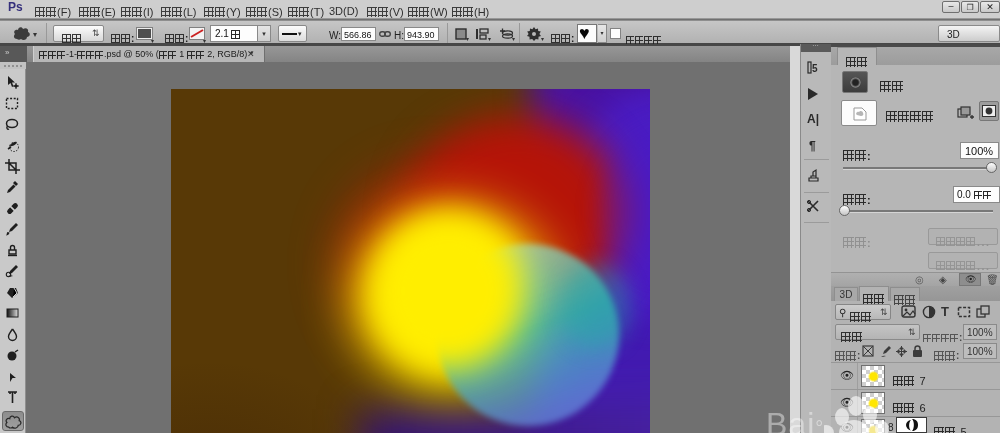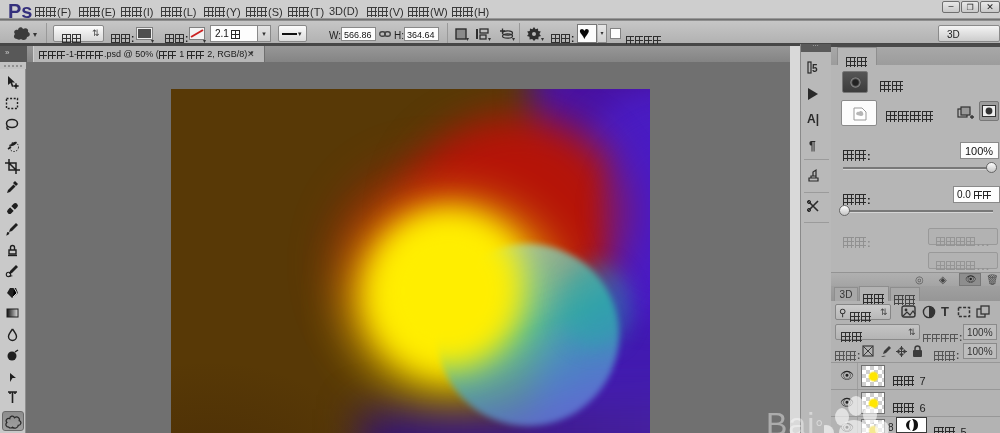--- a/index.html
+++ b/index.html
@@ -4,21 +4,21 @@
 html,body{width:1000px;height:433px;overflow:hidden;font-family:"Liberation Sans",sans-serif;background:#707070;position:relative}
 .ab{position:absolute}
 i.k{display:inline-block;vertical-align:middle;opacity:.8;background-image:
  repeating-linear-gradient(to bottom,currentColor 0 1px,transparent 1px 4px),
  repeating-linear-gradient(to right,currentColor 0 1px,transparent 1px 4px);
  opacity:.9}
 </style></head>
 <body>
 
 <div class="ab" style="left:0;top:0;width:1000px;height:19px;background:#cecece;border-bottom:1px solid #989898">
- <span class="ab" style="left:8px;top:0px;font-weight:bold;font-size:20px;color:#35307c;letter-spacing:0px">Ps</span>
+ <span class="ab" style="left:8px;top:0px;font-weight:bold;font-size:12px;color:#35307c;letter-spacing:0px">Ps</span>
  <span class="ab" style="left:35px;top:5px;font-size:11px;color:#2e2e2e"><i class="k" style="width:10px;height:10px;margin-right:1px"></i><i class="k" style="width:10px;height:10px;margin-right:1px"></i><span style="vertical-align:middle">(F)</span></span>
     <span class="ab" style="left:79px;top:5px;font-size:11px;color:#2e2e2e"><i class="k" style="width:10px;height:10px;margin-right:1px"></i><i class="k" style="width:10px;height:10px;margin-right:1px"></i><span style="vertical-align:middle">(E)</span></span>
     <span class="ab" style="left:121px;top:5px;font-size:11px;color:#2e2e2e"><i class="k" style="width:10px;height:10px;margin-right:1px"></i><i class="k" style="width:10px;height:10px;margin-right:1px"></i><span style="vertical-align:middle">(I)</span></span>
     <span class="ab" style="left:161px;top:5px;font-size:11px;color:#2e2e2e"><i class="k" style="width:10px;height:10px;margin-right:1px"></i><i class="k" style="width:10px;height:10px;margin-right:1px"></i><span style="vertical-align:middle">(L)</span></span>
     <span class="ab" style="left:204px;top:5px;font-size:11px;color:#2e2e2e"><i class="k" style="width:10px;height:10px;margin-right:1px"></i><i class="k" style="width:10px;height:10px;margin-right:1px"></i><span style="vertical-align:middle">(Y)</span></span>
     <span class="ab" style="left:246px;top:5px;font-size:11px;color:#2e2e2e"><i class="k" style="width:10px;height:10px;margin-right:1px"></i><i class="k" style="width:10px;height:10px;margin-right:1px"></i><span style="vertical-align:middle">(S)</span></span>
     <span class="ab" style="left:288px;top:5px;font-size:11px;color:#2e2e2e"><i class="k" style="width:10px;height:10px;margin-right:1px"></i><i class="k" style="width:10px;height:10px;margin-right:1px"></i><span style="vertical-align:middle">(T)</span></span>
     <span class="ab" style="left:329px;top:5px;font-size:11px;color:#2e2e2e">3D(D)</span>
     <span class="ab" style="left:367px;top:5px;font-size:11px;color:#2e2e2e"><i class="k" style="width:10px;height:10px;margin-right:1px"></i><i class="k" style="width:10px;height:10px;margin-right:1px"></i><span style="vertical-align:middle">(V)</span></span>
     <span class="ab" style="left:408px;top:5px;font-size:11px;color:#2e2e2e"><i class="k" style="width:10px;height:10px;margin-right:1px"></i><i class="k" style="width:10px;height:10px;margin-right:1px"></i><span style="vertical-align:middle">(W)</span></span>
@@ -54,21 +54,21 @@
  <span class="ab" style="left:298px;top:9px;font-size:7px;color:#333">▾</span>
  <span class="ab" style="left:329px;top:9px;font-size:10px;color:#222">W:</span>
  <span class="ab" style="left:341px;top:6px;width:35px;height:14px;background:#fdfdfd;border:1px solid #898989;font-size:9px;color:#111;padding:2px 0 0 2px">566.86</span>
  <svg class="ab" style="left:379px;top:9px" width="12" height="8" viewBox="0 0 12 8">
       <g fill="none" stroke="#444" stroke-width="1.4">
         <rect x="0.7" y="1.7" width="5.6" height="4.6" rx="2.3"></rect>
         <rect x="5.7" y="1.7" width="5.6" height="4.6" rx="2.3"></rect>
       </g>
     </svg>
  <span class="ab" style="left:394px;top:9px;font-size:10px;color:#222">H:</span>
- <span class="ab" style="left:404px;top:6px;width:35px;height:14px;background:#fdfdfd;border:1px solid #898989;font-size:9px;color:#111;padding:2px 0 0 2px">364.64</span>
+ <span class="ab" style="left:404px;top:6px;width:35px;height:14px;background:#fdfdfd;border:1px solid #898989;font-size:9px;color:#111;padding:2px 0 0 2px">943.90</span>
  <span class="ab" style="left:447px;top:2px;width:1px;height:20px;background:#999"></span>
  <svg class="ab" style="left:455px;top:7px" width="13" height="12">
       <rect x="1" y="1" width="10" height="10" fill="#8a8a8a" stroke="#2e2e2e" stroke-width="1.4"></rect>
     </svg>
  <span class="ab" style="left:466px;top:14px;font-size:6px;color:#333">▾</span>
  <svg class="ab" style="left:476px;top:7px" width="14" height="12">
       <rect x="0" y="1" width="2" height="10" fill="#2e2e2e"></rect>
       <rect x="4" y="1" width="8" height="4" fill="none" stroke="#2e2e2e" stroke-width="1.3"></rect>
       <rect x="4" y="7" width="6" height="4" fill="none" stroke="#2e2e2e" stroke-width="1.3"></rect>
     </svg>

